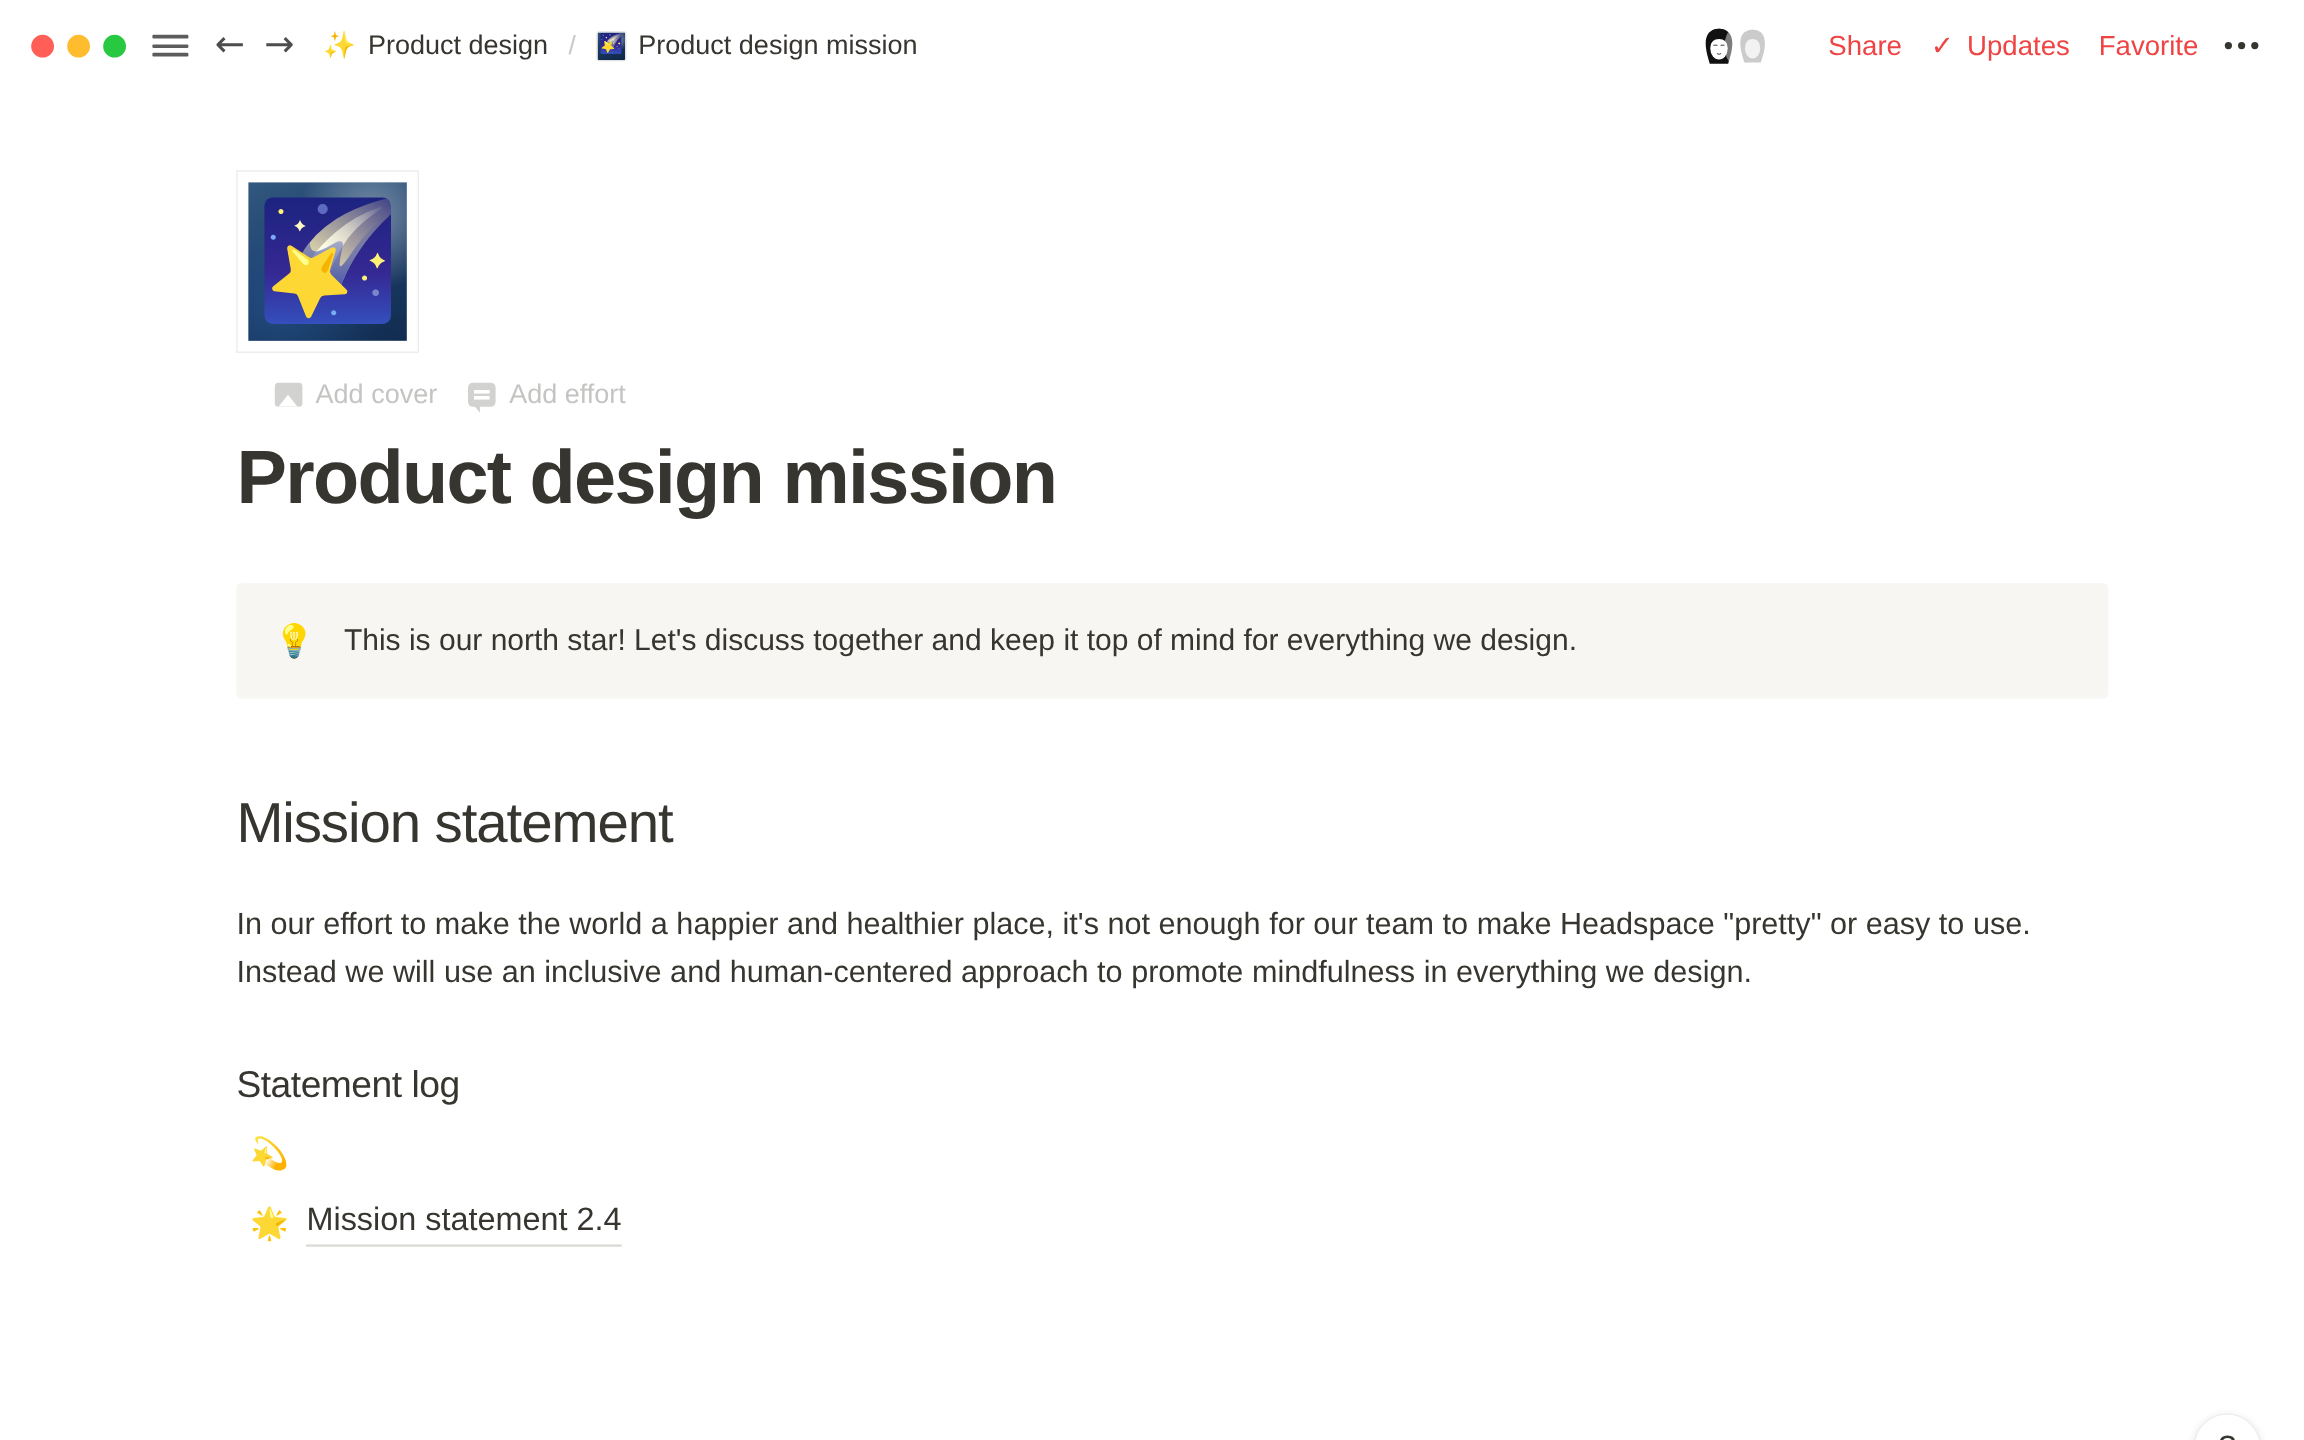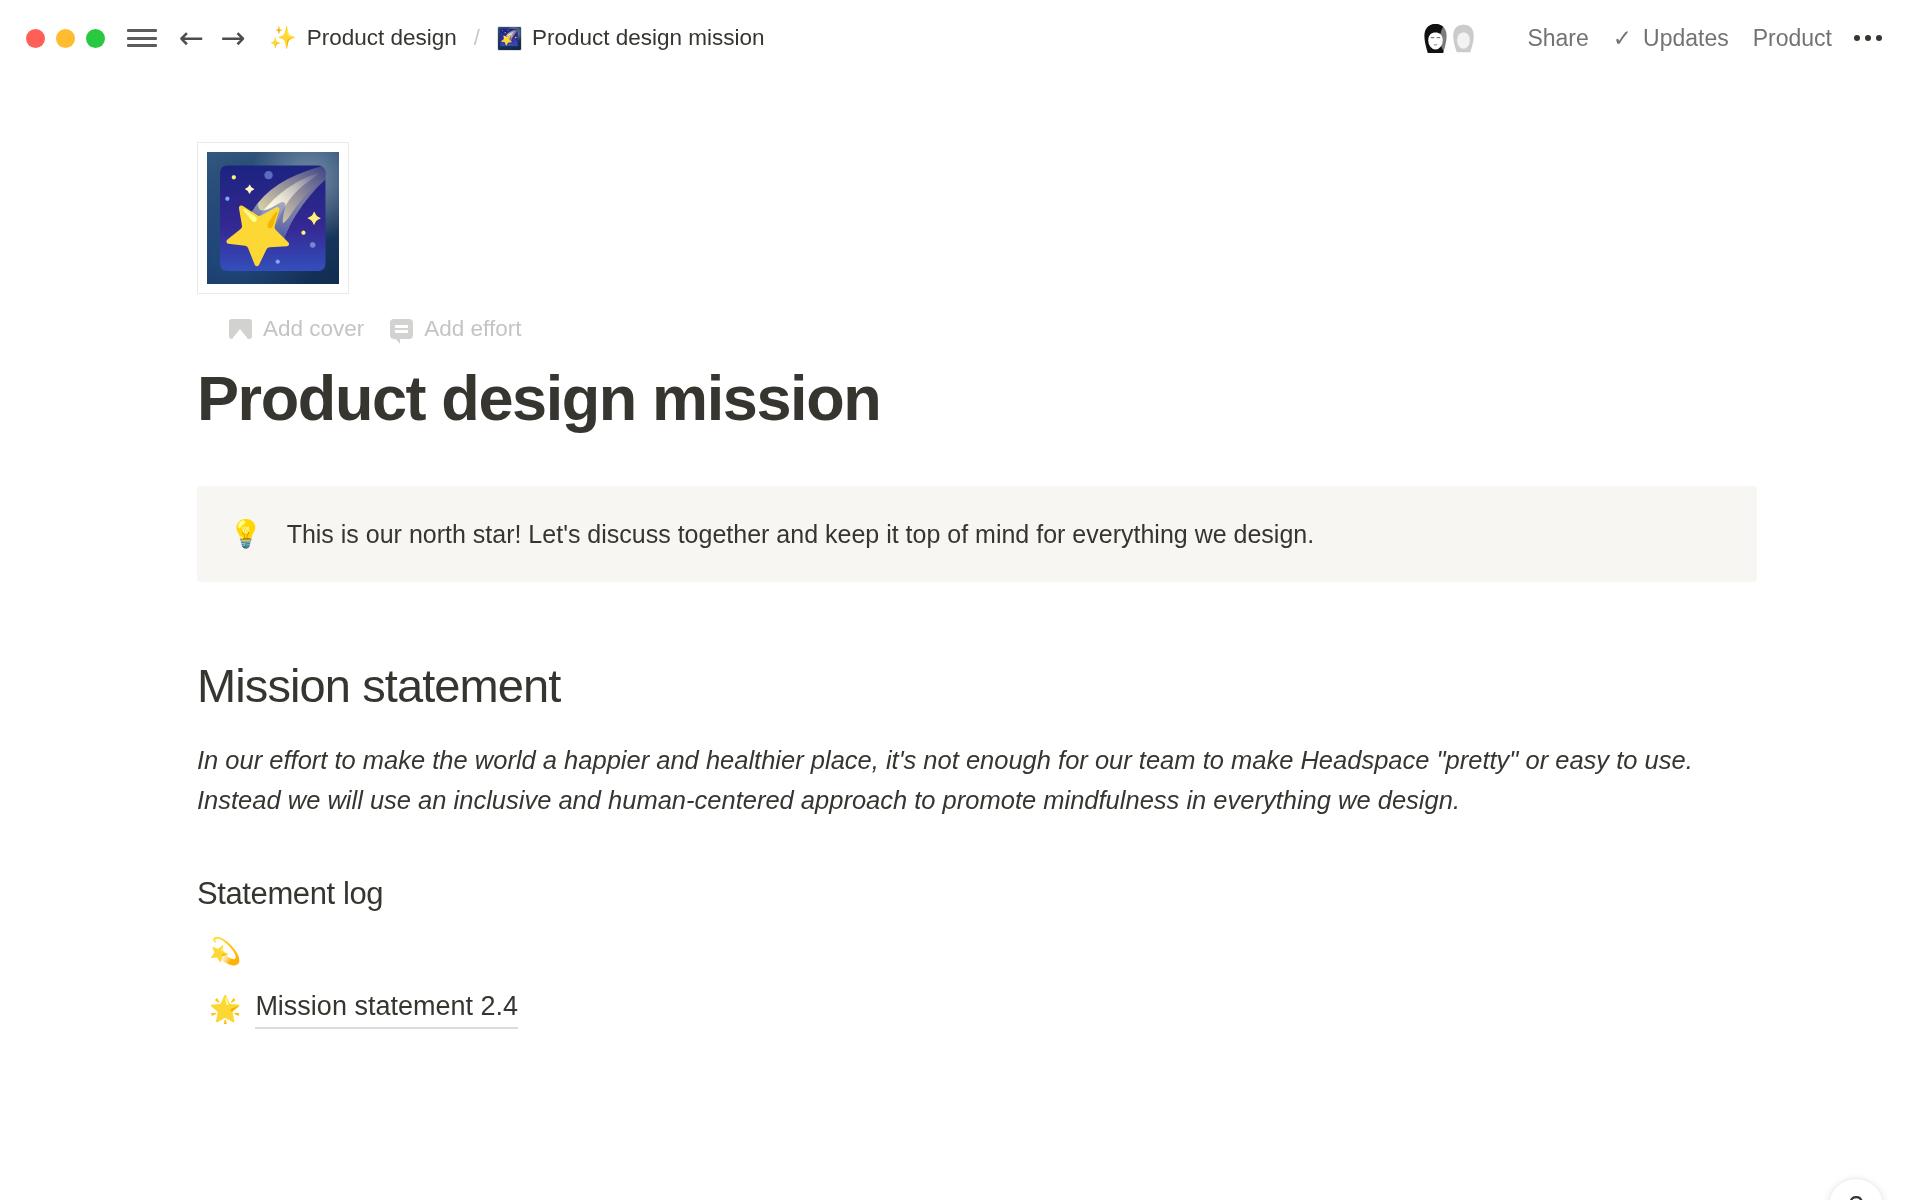--- a/index.html
+++ b/index.html
@@ -99,21 +99,21 @@
     border: 3px solid #ffffff;
     overflow: hidden;
     position: relative;
     background: #fff;
   }
   .avatar + .avatar { margin-left: -19px; }
   .avatar.second { opacity: .45; }
 
   .topbar-action {
     font-size: 23px;
-    color: #737373;
+    color: #ef4444;
     cursor: pointer;
     padding: 4px 12px;
     display: flex;
     align-items: center;
     gap: 11px;
     white-space: nowrap;
   }
   .check-icon { display: inline-block; line-height: 1; }
   .dots-icon {
     display: flex; align-items: center; gap: 5px;
@@ -241,23 +241,22 @@
     font-weight: normal;
     color: #37352f;
     letter-spacing: -0.9px;
     margin-top: 76px;
   }
 
   .body-text {
     font-size: 25.5px;
     color: #37352f;
     line-height: 1.54;
-    margin-top: 28px;
+    margin-top: 38px;
     max-width: 1515px;
-    font-style: italic;
   }
 
   .h2-section {
     font-size: 31px;
     font-weight: normal;
     color: #37352f;
     letter-spacing: -0.4px;
     margin-top: 56px;
   }
 
@@ -361,21 +360,21 @@
     <div class="topbar-action">
       <span>Share</span>
     </div>
 
     <div class="topbar-action">
       <span class="check-icon">✓</span>
       <span>Updates</span>
     </div>
 
     <div class="topbar-action">
-      <span>Product</span>
+      <span>Favorite</span>
     </div>
 
     <div class="dots-icon">
       <i></i>
       <i></i>
       <i></i>
     </div>
   </div>
 </div>
 

